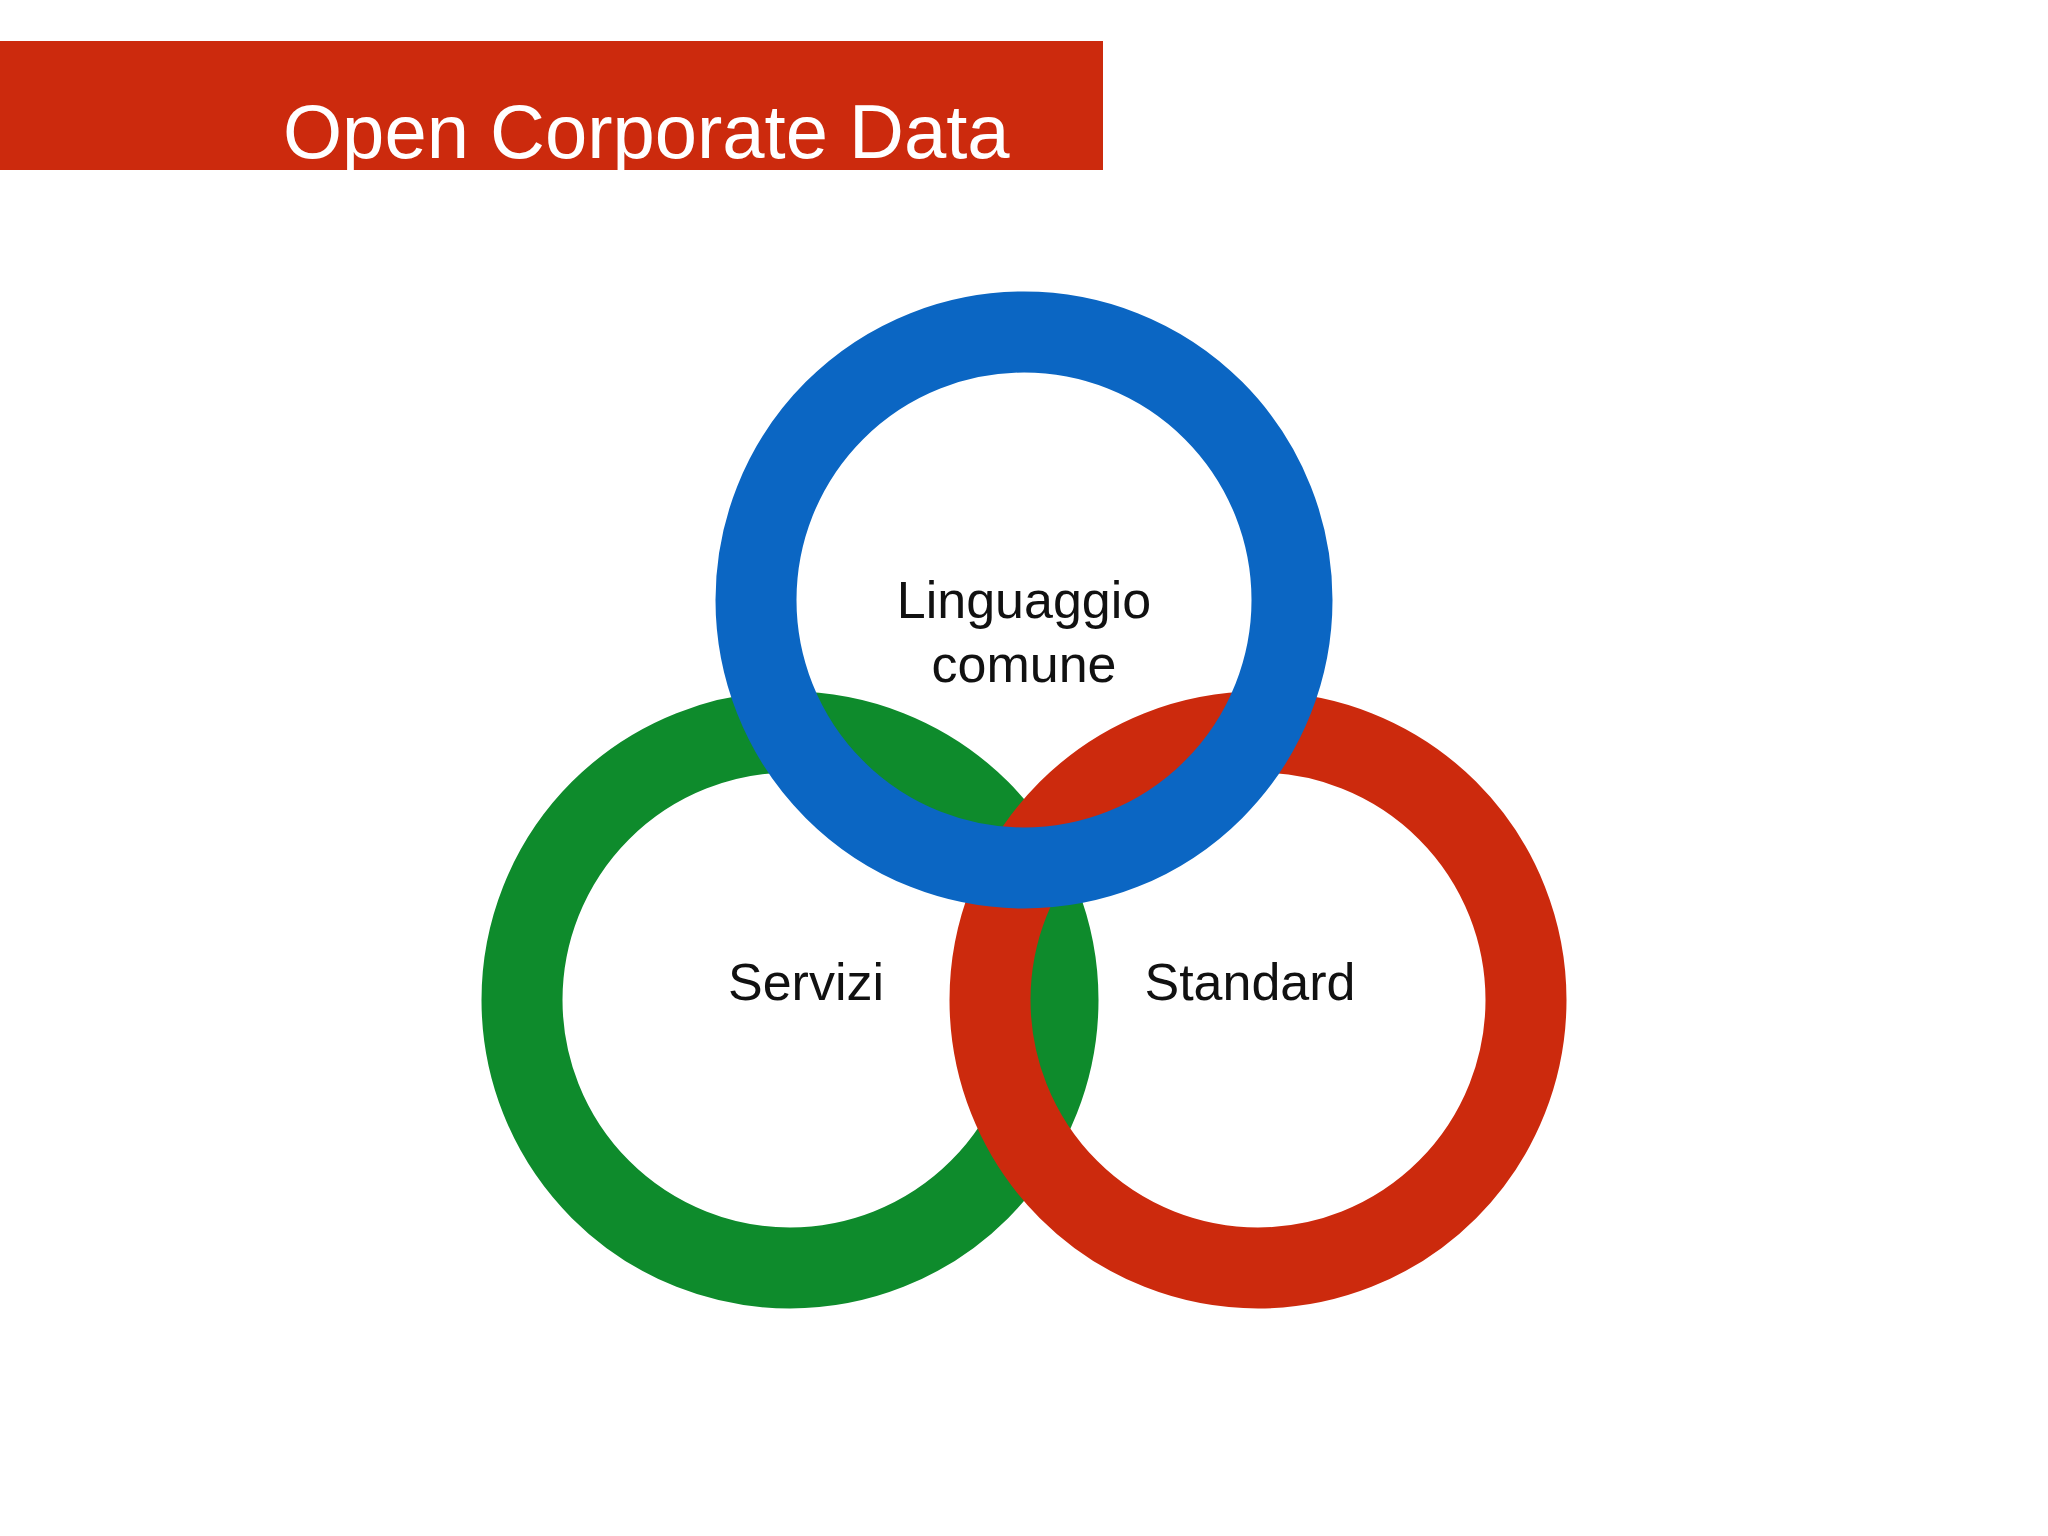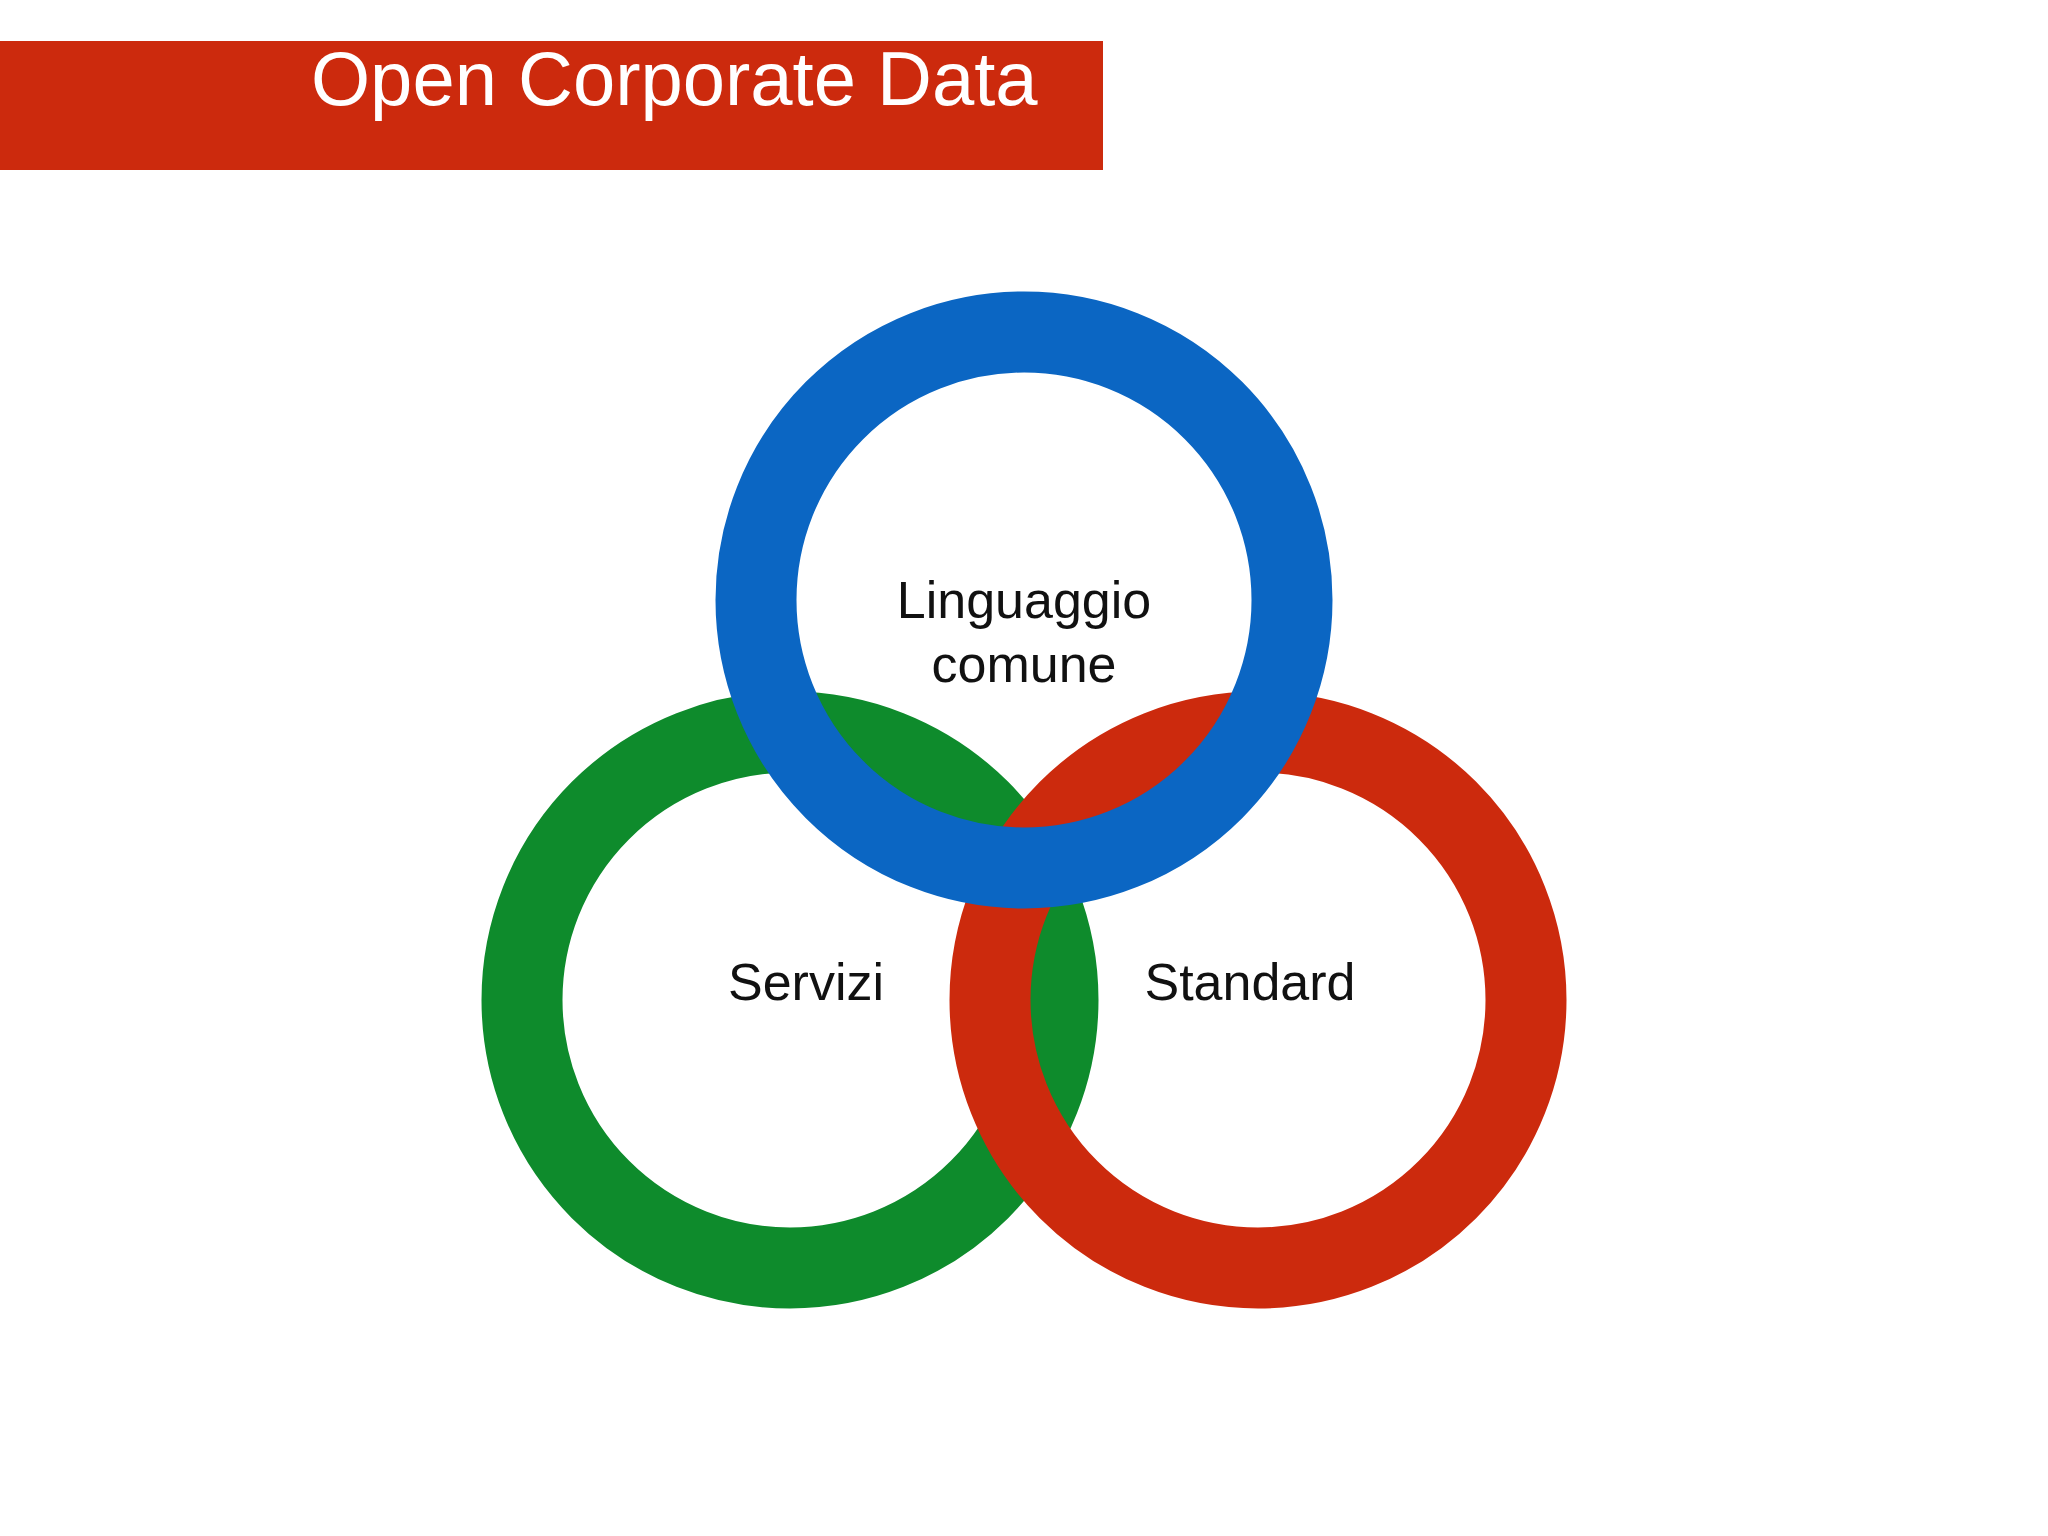--- a/index.html
+++ b/index.html
@@ -25,22 +25,21 @@
   
   #title-banner {
     position: absolute;
     left: 0px;
     top: 41px;
     width: 1103px;
     height: 129px;
     background: #CC2A0D;
     box-sizing: border-box;
     display: flex;
-    align-items: flex-start;
-    padding-left: 28px;
+    align-items: flex-end;
   }
   #title-text {
     color: #ffffff;
     font-size: 76px;
     line-height: 1;
     font-weight: 400;
     letter-spacing: 0px;
     padding-left: 283px;
     white-space: nowrap;
   }

